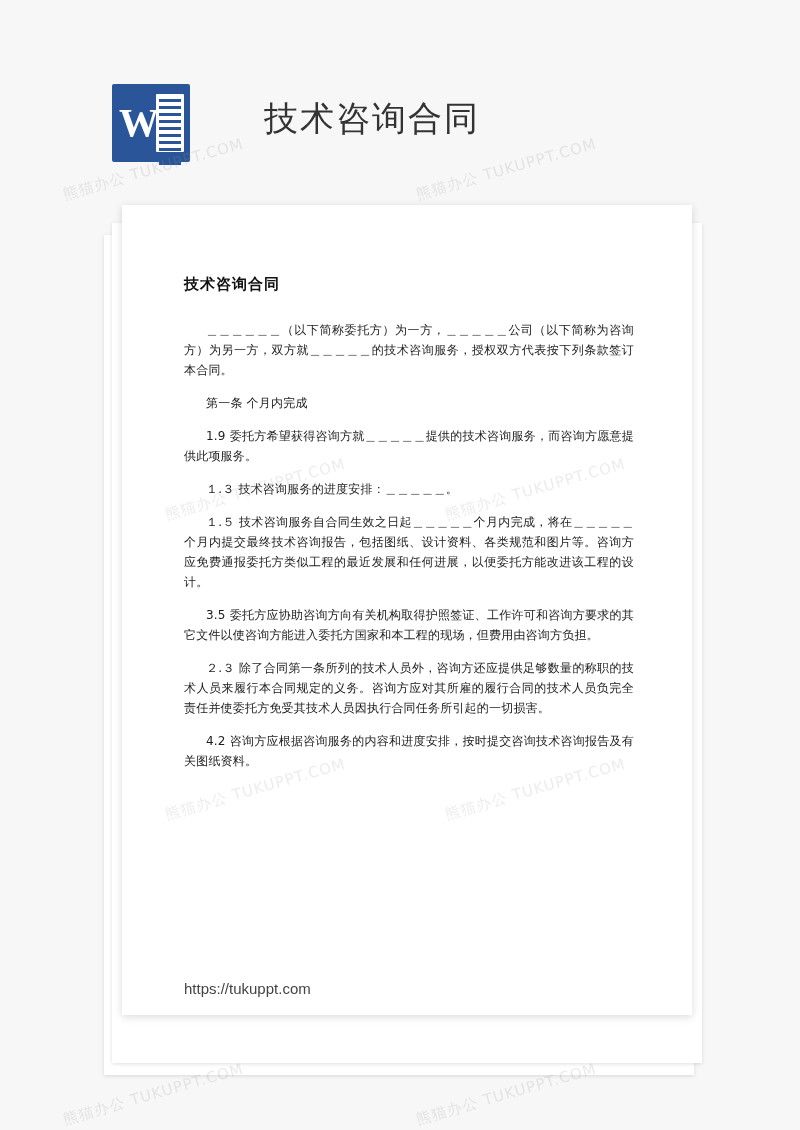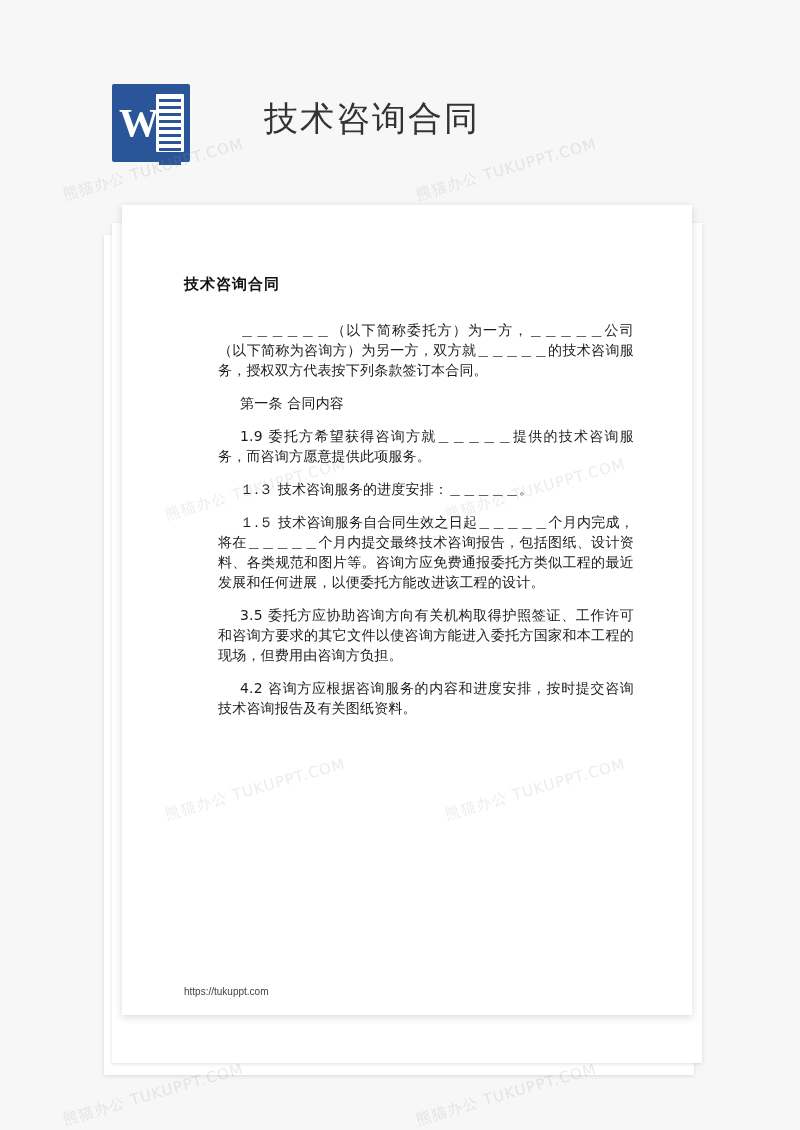--- a/index.html
+++ b/index.html
@@ -113,35 +113,34 @@
     font-family: "DejaVu Sans", sans-serif;
   }
   .doc-title {
     font-size: 15px;
     font-weight: bold;
     color: #111111;
     letter-spacing: 1px;
     margin-bottom: 26px;
   }
   .para {
-    font-size: 14px;
+    font-size: 12px;
     line-height: 20px;
     margin-bottom: 13px;
     text-align: justify;
     color: #1b1b1b;
     letter-spacing: 0.2px;
-    margin-left: 34px;
   }
   .para.indent { text-indent: 22px; }
 
   .doc-footer-url {
     position: absolute;
     left: 62px;
     bottom: 18px;
-    font-size: 10px;
+    font-size: 15px;
     color: #444444;
     font-family: "Liberation Sans", sans-serif;
   }
 
   
   .wm {
     position: absolute;
     font-size: 15px;
     color: rgba(120,120,120,0.16);
     font-family: "DejaVu Sans", sans-serif;
@@ -182,25 +181,26 @@
 
 <div class="paper-stack">
   <div class="sheet sheet-back2"></div>
   <div class="sheet sheet-back1"></div>
 
   <div class="sheet sheet-front">
     <div class="doc-body">
       <div class="doc-title">技术咨询合同</div>
 
       <div class="para indent">＿＿＿＿＿＿（以下简称委托方）为一方，＿＿＿＿＿公司（以下简称为咨询方）为另一方，双方就＿＿＿＿＿的技术咨询服务，授权双方代表按下列条款签订本合同。</div>
-      <div class="para indent">第一条  合同内容</div>
+      <div class="para indent">第一条  个月内完成</div>
       <div class="para indent">1.9  委托方希望获得咨询方就＿＿＿＿＿提供的技术咨询服务，而咨询方愿意提供此项服务。</div>
       <div class="para indent">１.３  技术咨询服务的进度安排：＿＿＿＿＿。</div>
       <div class="para indent">１.５  技术咨询服务自合同生效之日起＿＿＿＿＿个月内完成，将在＿＿＿＿＿个月内提交最终技术咨询报告，包括图纸、设计资料、各类规范和图片等。咨询方应免费通报委托方类似工程的最近发展和任何进展，以便委托方能改进该工程的设计。</div>
       <div class="para indent">3.5  委托方应协助咨询方向有关机构取得护照签证、工作许可和咨询方要求的其它文件以使咨询方能进入委托方国家和本工程的现场，但费用由咨询方负担。</div>
+      <div class="para indent">２.３  除了合同第一条所列的技术人员外，咨询方还应提供足够数量的称职的技术人员来履行本合同规定的义务。咨询方应对其所雇的履行合同的技术人员负完全责任并使委托方免受其技术人员因执行合同任务所引起的一切损害。</div>
       <div class="para indent">4.2  咨询方应根据咨询服务的内容和进度安排，按时提交咨询技术咨询报告及有关图纸资料。</div>
     </div>
     <div class="doc-footer-url">https://tukuppt.com</div>
 
     <div class="wm wm-doc" style="left:40px; top:275px;">熊猫办公 TUKUPPT.COM</div>
     <div class="wm wm-doc" style="left:320px; top:275px;">熊猫办公 TUKUPPT.COM</div>
     <div class="wm wm-doc" style="left:40px; top:575px;">熊猫办公 TUKUPPT.COM</div>
     <div class="wm wm-doc" style="left:320px; top:575px;">熊猫办公 TUKUPPT.COM</div>
   </div>
 </div>

